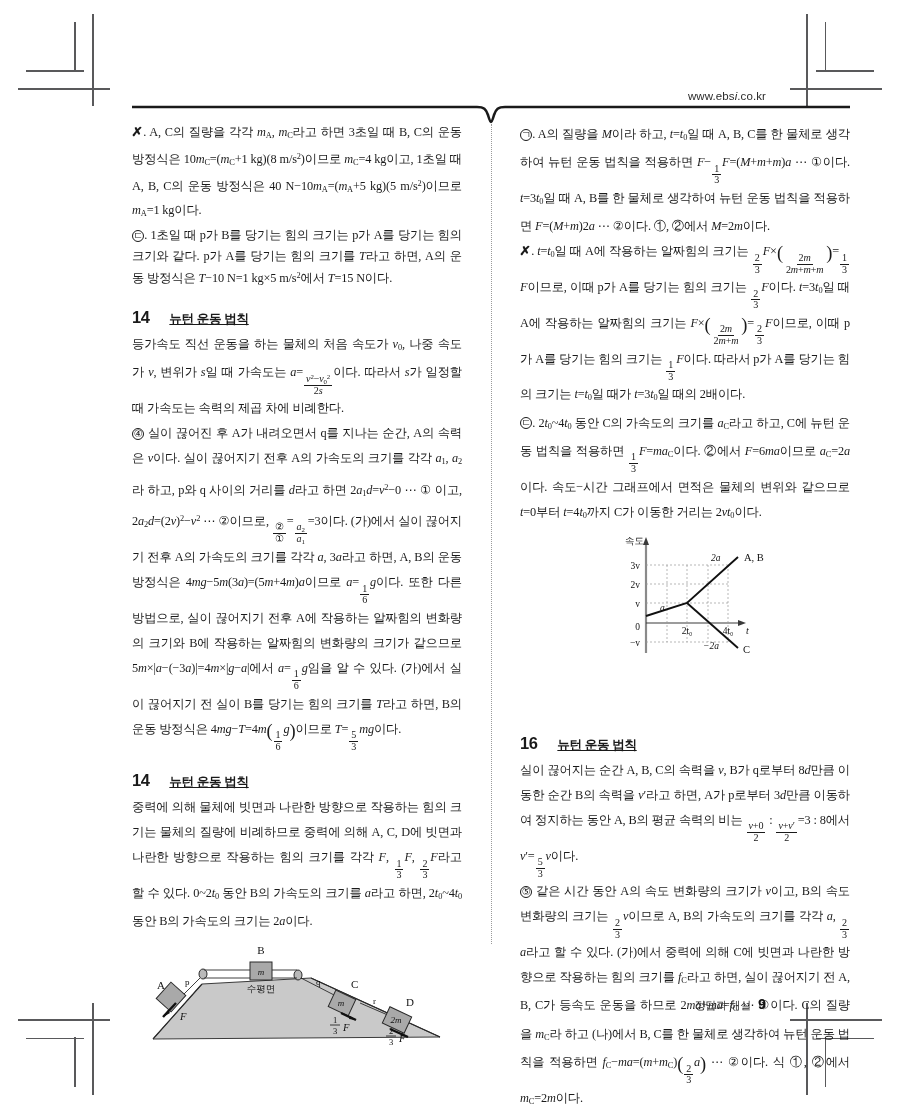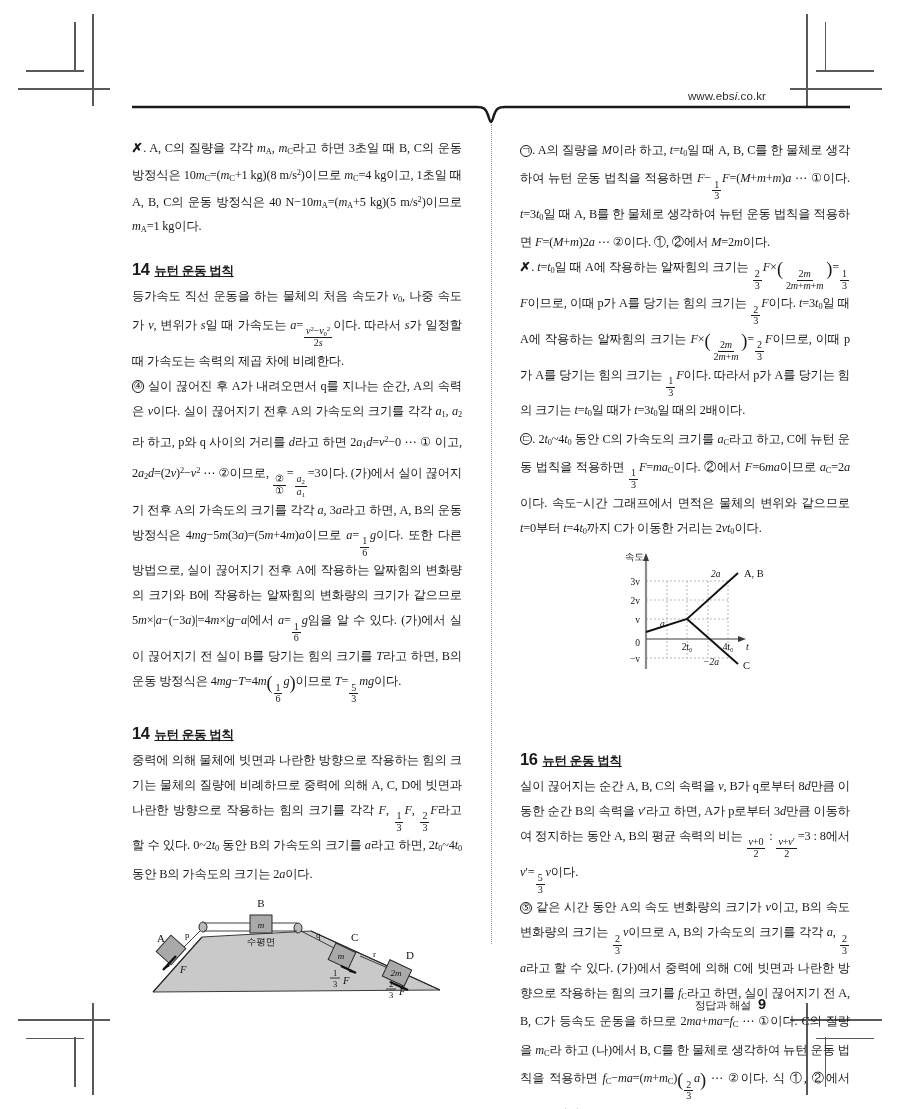--- a/index.html
+++ b/index.html
@@ -55,36 +55,36 @@
   .page {
     position: absolute; left: 132px; top: 122px;
     width: 718px; height: 862px;
   }
   .col-div {
     position: absolute; left: 359px; top: 2px;
     width: 0; height: 820px;
     border-left: 1px dotted #9a9a9a;
   }
   .col {
-    position: absolute; top: 0; width: 330px; margin-top: 16px;
+    position: absolute; top: 0; width: 330px;
   }
   .col-l { left: 0; }
   .col-r { left: 388px; }
 
   p { margin: 0; }
   .txt {
     font-size: 12.3px; line-height: 20.6px;
     text-align: justify; text-justify: inter-character;
     letter-spacing: -0.15px;
   }
   .txt.tall { line-height: 25px; }
 
   
   .sec-head {
-    display: flex; align-items: baseline; gap: 5px;
+    display: flex; align-items: baseline; gap: 20px;
     margin: 20px 0 4px 0;
     text-align: center;
   }
   .sec-num {
     font-family: "Liberation Sans", sans-serif;
     font-weight: bold; font-size: 16.5px; line-height: 1;
     letter-spacing: -0.5px;
   }
   .sec-title {
     font-family: "Liberation Sans", sans-serif;
@@ -163,20 +163,23 @@
 
 <div class="page">
   <div class="col-div"></div>
 
   <div class="col col-l">
 
     <p class="txt">
       <span class="bullet-x">✗</span>. A, C의 질량을 각각 <span class="mi">m</span><span class="sub">A</span>, <span class="mi">m</span><span class="sub">C</span>라고 하면 3초일 때 B, C의 운동 방정식은 10<span class="mi">m</span><span class="sub">C</span>=(<span class="mi">m</span><span class="sub">C</span>+1 kg)(8 m/s<span class="sup">2</span>)이므로 <span class="mi">m</span><span class="sub">C</span>=4 kg이고, 1초일 때 A, B, C의 운동 방정식은 40 N−10<span class="mi">m</span><span class="sub">A</span>=(<span class="mi">m</span><span class="sub">A</span>+5 kg)(5 m/s<span class="sup">2</span>)이므로 <span class="mi">m</span><span class="sub">A</span>=1 kg이다.
     </p>
 
+    <p class="txt">
+      <span class="circ">ㄷ</span>. 1초일 때 p가 B를 당기는 힘의 크기는 p가 A를 당기는 힘의 크기와 같다. p가 A를 당기는 힘의 크기를 <span class="mi">T</span>라고 하면, A의 운동 방정식은 <span class="mi">T</span>−10 N=1 kg×5 m/s<span class="sup">2</span>에서 <span class="mi">T</span>=15 N이다.
+    </p>
 
 
     <div class="sec-head">
       <span class="sec-num">14</span>
       <span class="sec-title">뉴턴 운동 법칙</span>
     </div>
 
     <p class="txt tall">
       등가속도 직선 운동을 하는 물체의 처음 속도가 <span class="mi">v</span><span class="sub">0</span>, 나중 속도가 <span class="mi">v</span>, 변위가 <span class="mi">s</span>일 때 가속도는 <span class="mi">a</span>=<span class="frac">
           <span><span class="mi">v</span><span class="sup">2</span>−<span class="mi">v</span><span class="sub">0</span><span class="sup">2</span></span>

